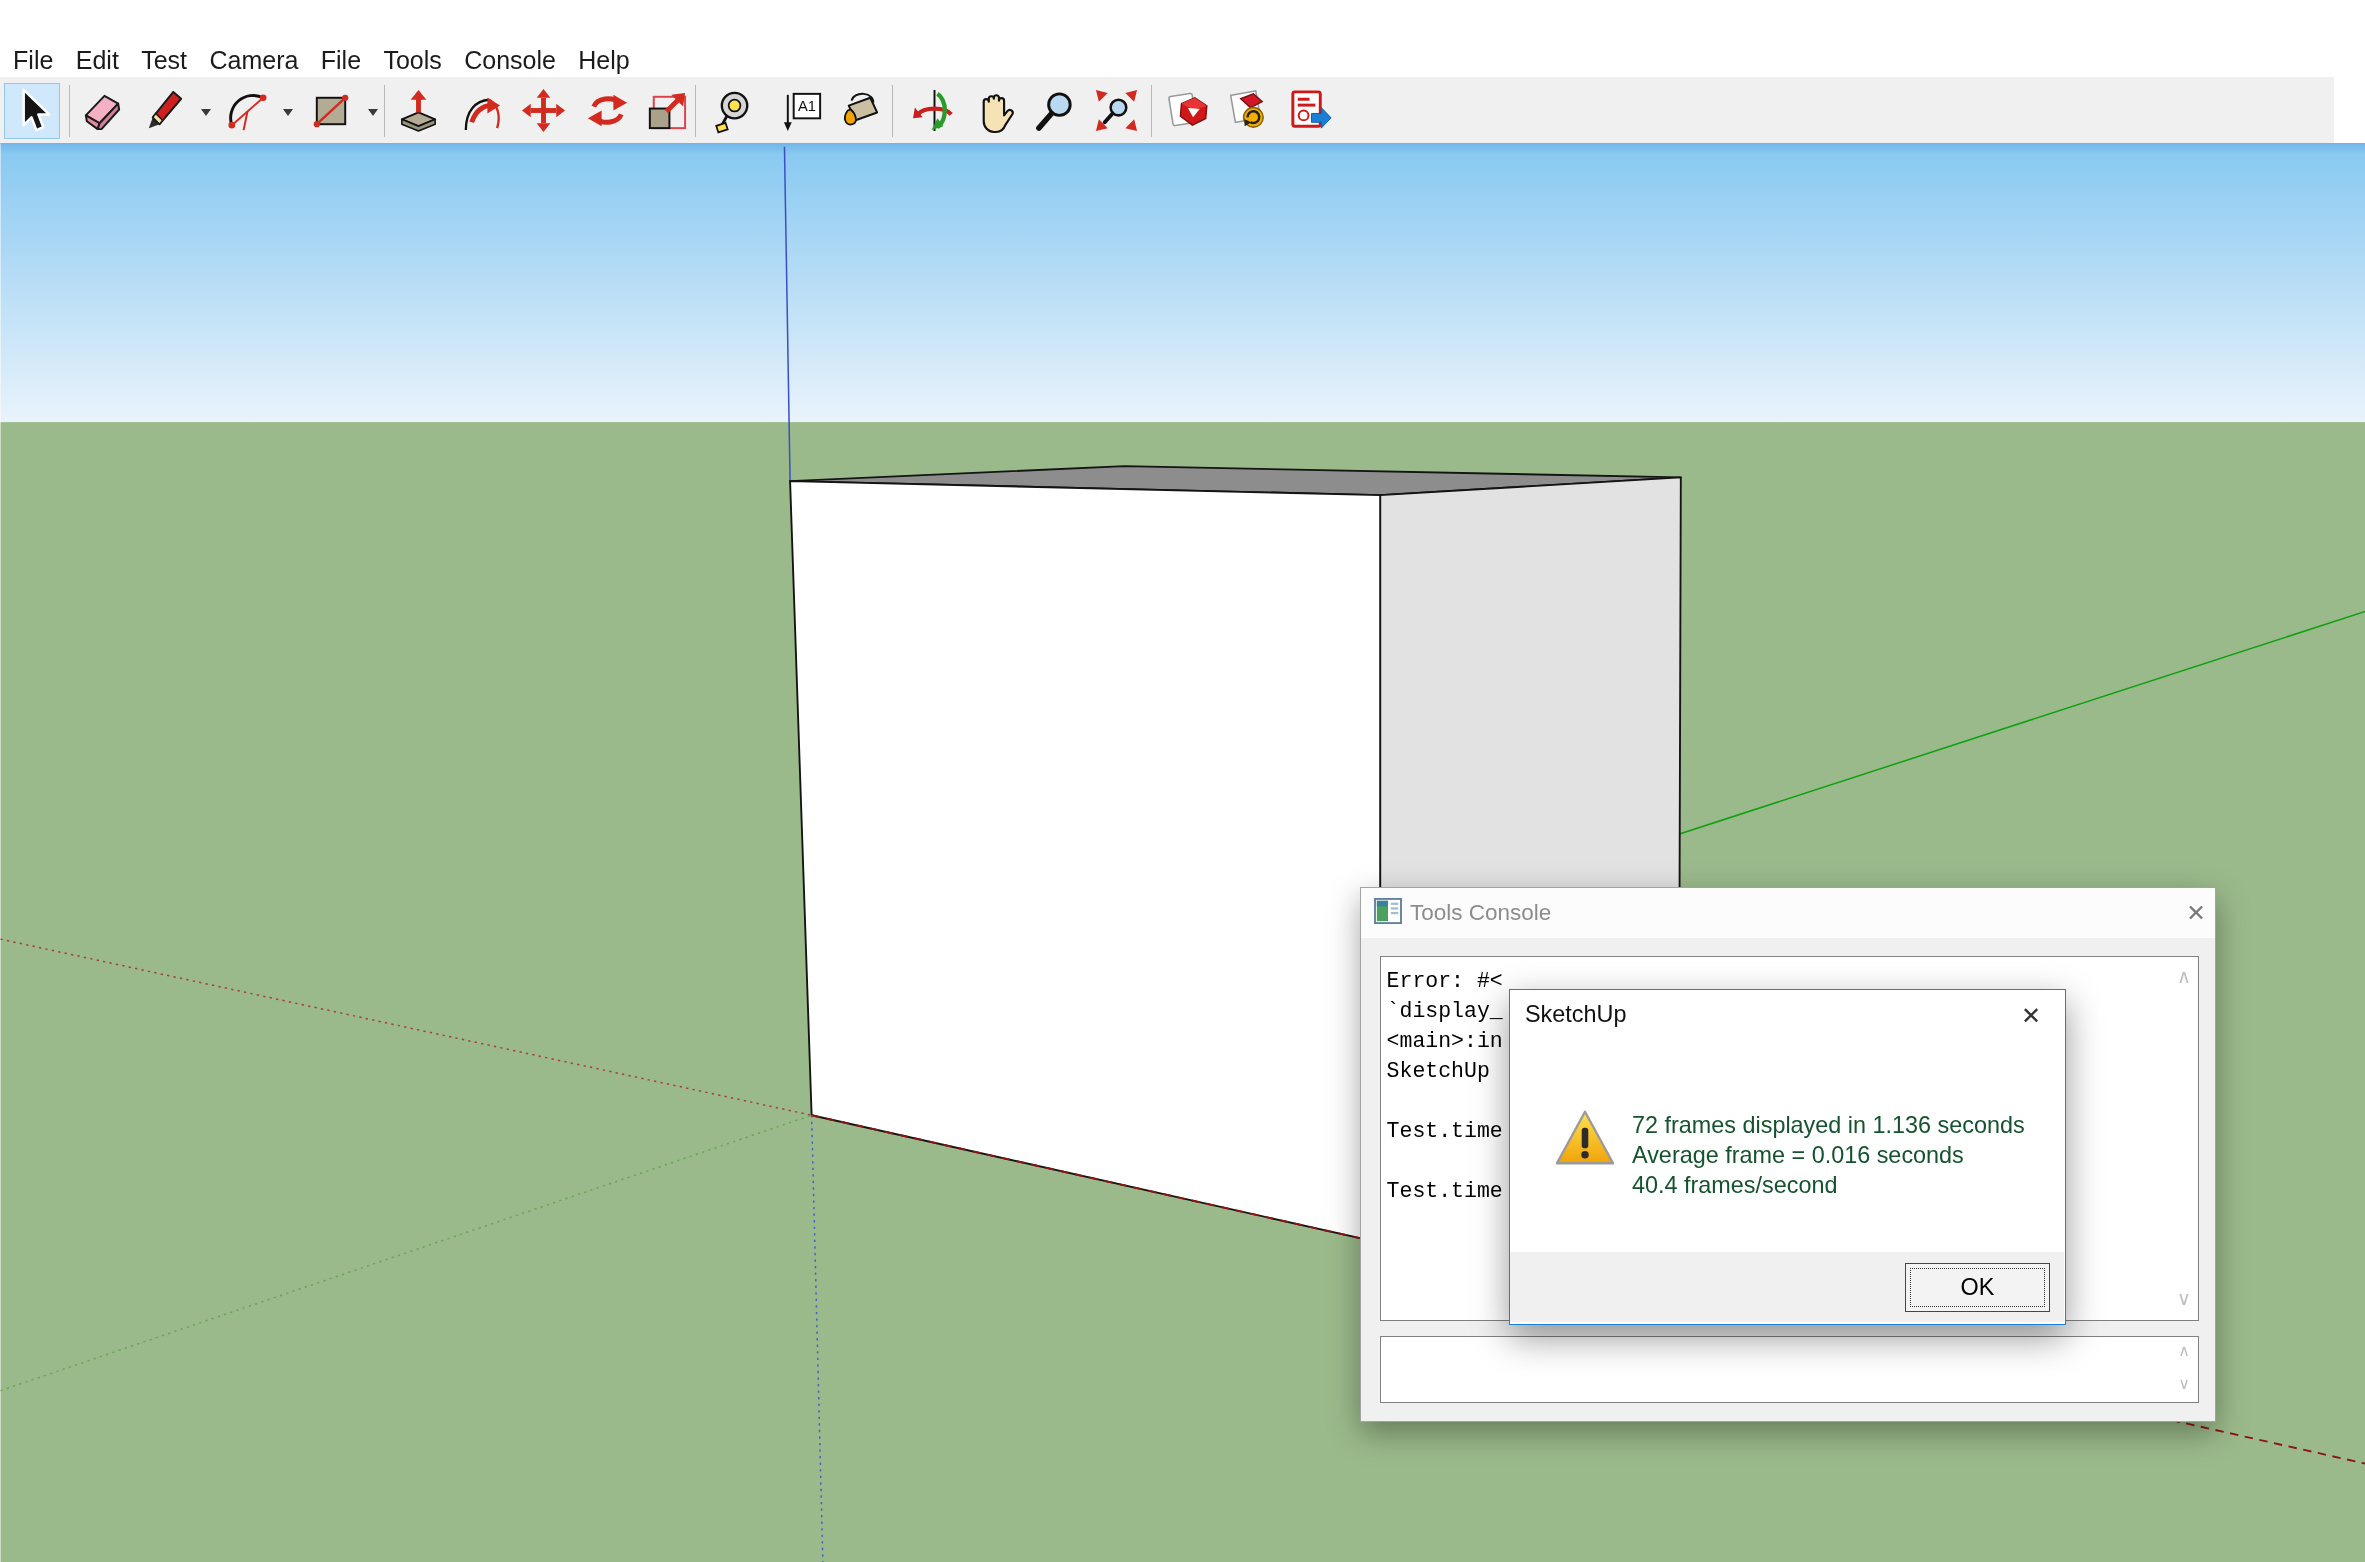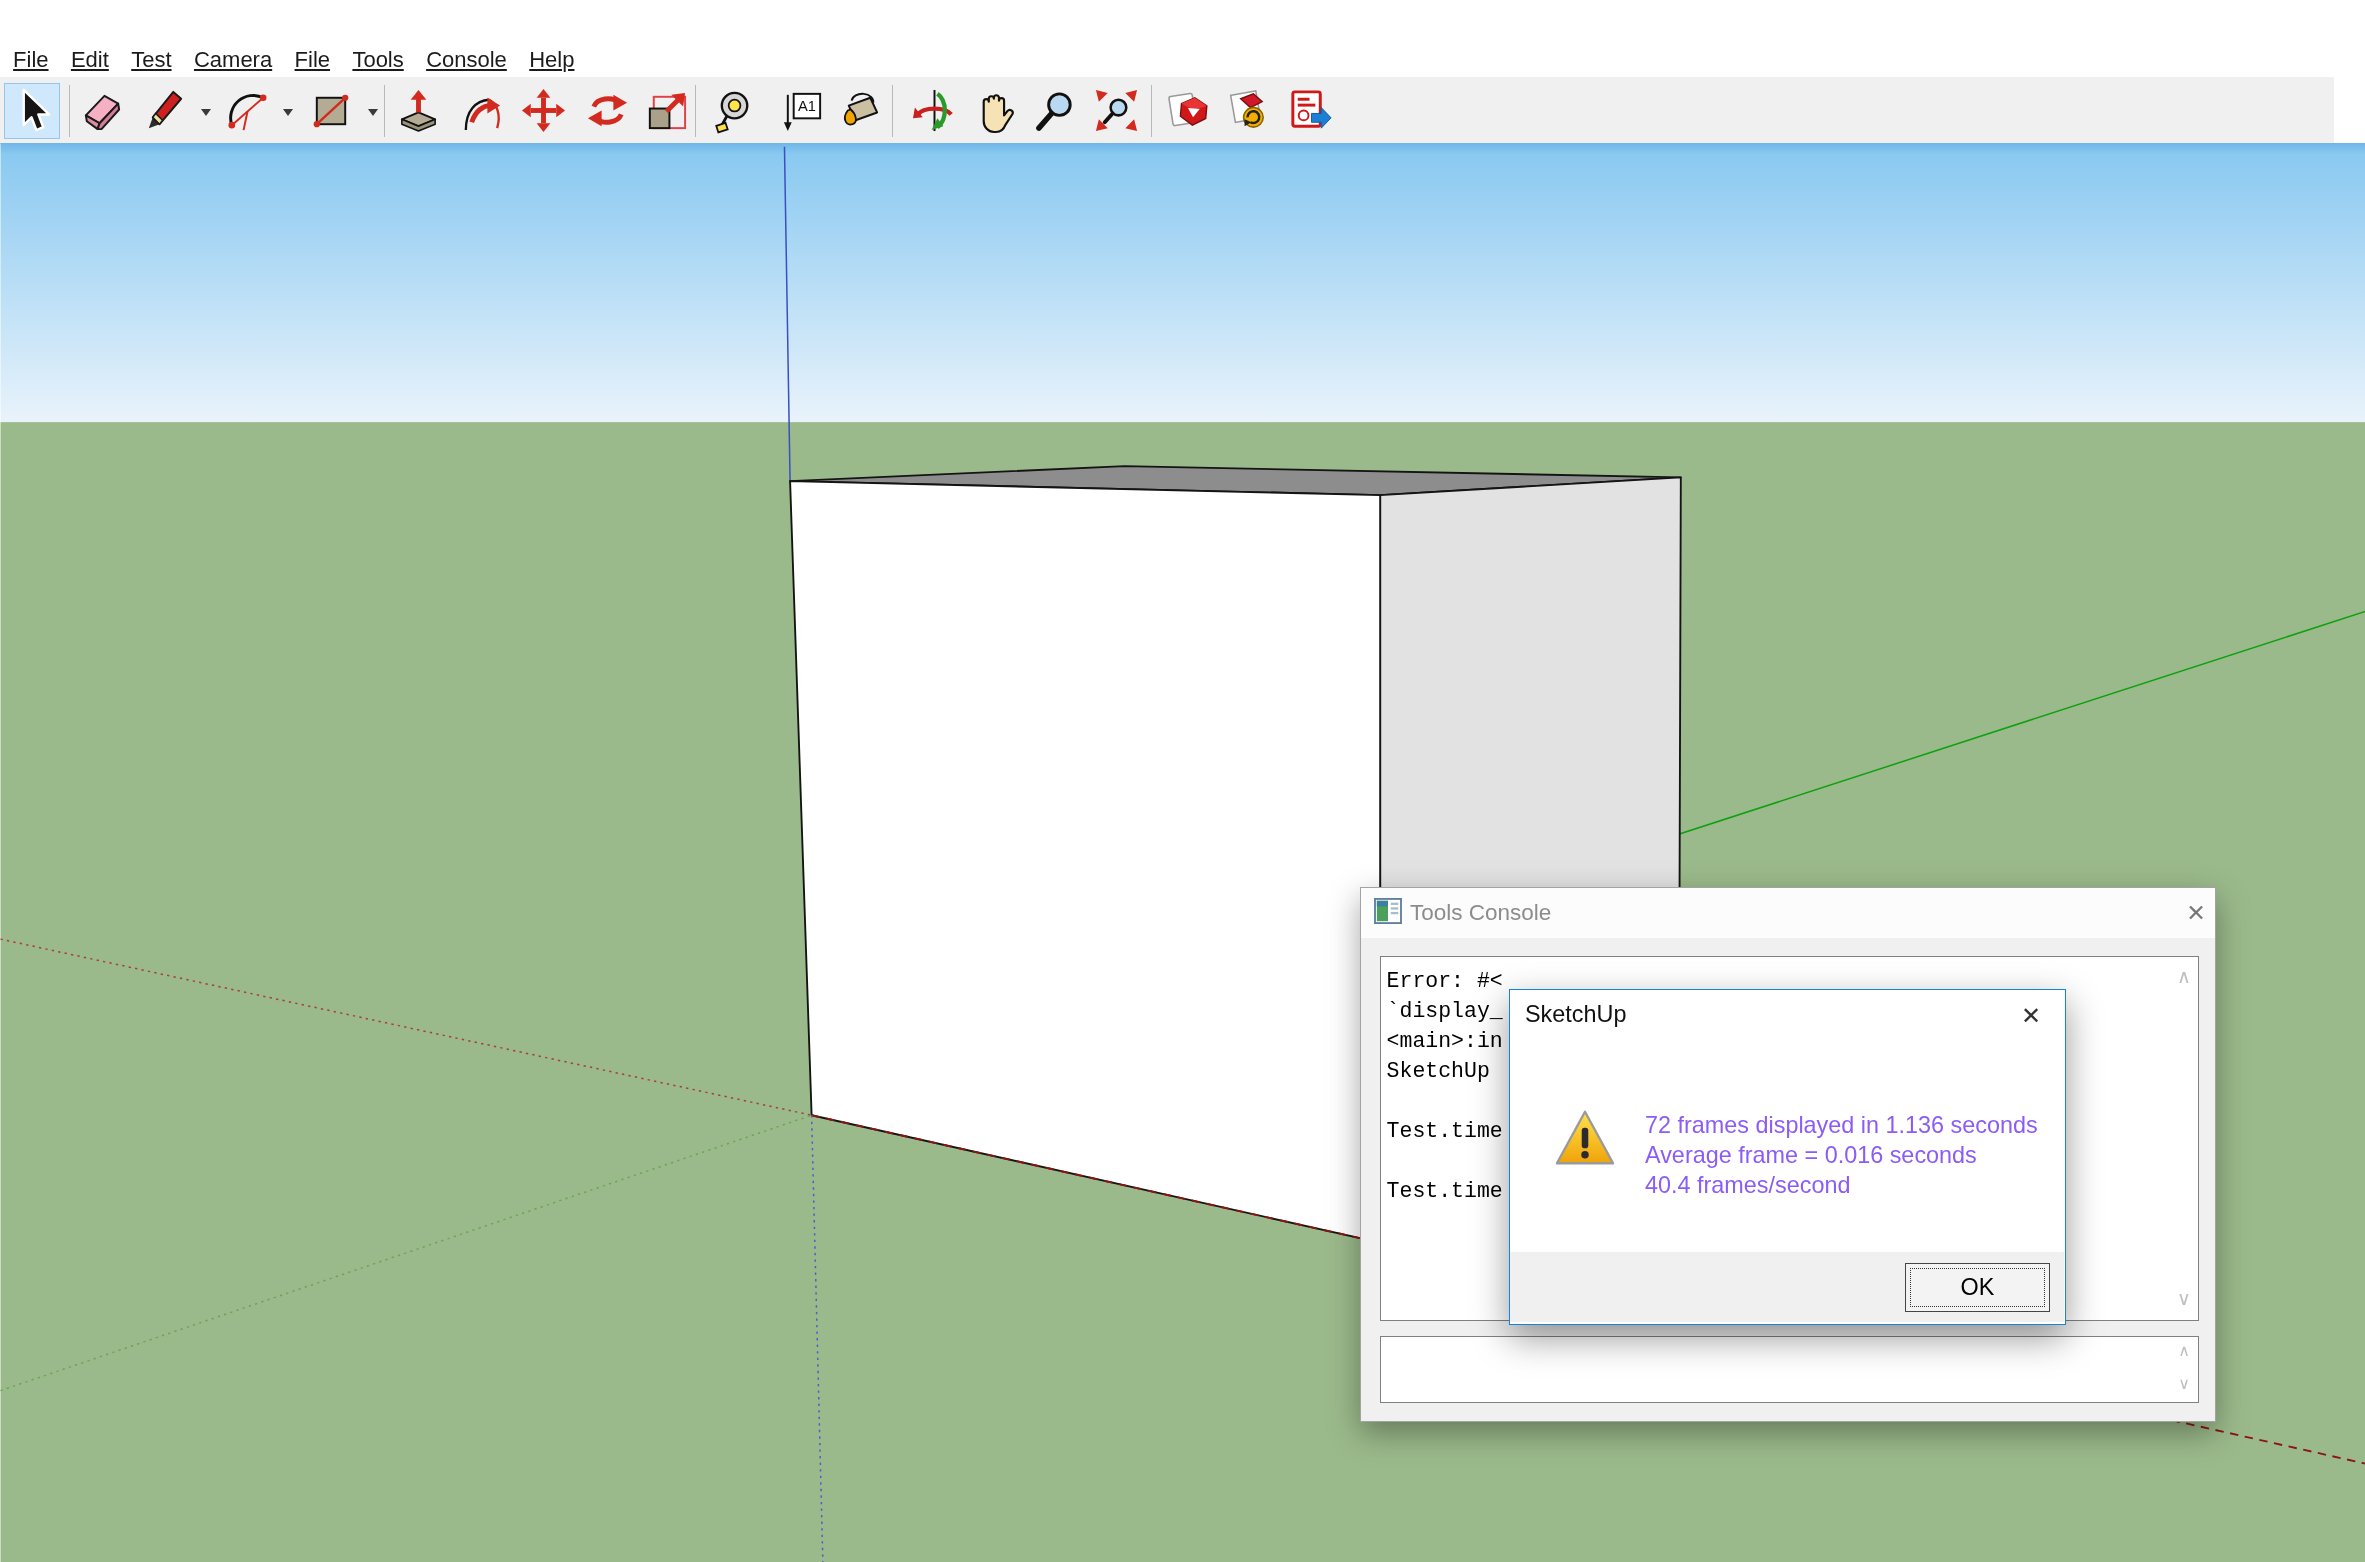--- a/index.html
+++ b/index.html
@@ -9,21 +9,21 @@
   
   .titlebar{position:absolute;left:0;top:0;width:2366px;height:43px;background:#fff;}
   .logo{position:absolute;left:9.4px;top:7.5px;width:28px;height:28px;}
   .title-text{position:absolute;left:45px;top:0;height:43px;line-height:43px;
               font-size:22.5px;color:var(--titlebar-text);}
   .minimize{position:absolute;left:2325px;top:19px;width:22.5px;height:2.8px;background:#8a8a8a;}
 
   
   .menubar{position:absolute;left:0;top:43px;width:2366px;height:34px;background:#fff;
            display:flex;align-items:center;padding-left:1.9px;}
-  .menu-item{font-size:22px;color:var(--menu-text);padding:0 11.2px;line-height:34px;cursor:default;text-decoration:underline;}
+  .menu-item{font-size:25px;color:var(--menu-text);padding:0 11.2px;line-height:34px;cursor:default;}
 
   
   .toolbar{position:absolute;left:0;top:77px;width:2334px;height:67px;background:var(--toolbar-bg);
            border-bottom:0.9px solid #cfcfcf;box-sizing:border-box;}
   .tool{position:absolute;top:5.6px;width:52px;height:56px;background:transparent;border:none;
         display:flex;align-items:center;justify-content:center;padding:0;}
   .tool svg{width:47px;height:47px;}
   .tool.active{background:var(--active-tool-bg);border:0.9px solid var(--active-tool-border);}
   .tb-sep{position:absolute;top:7.5px;width:0.9px;height:52px;background:#b9b9b9;}
   .dd{position:absolute;top:32px;width:0;height:0;border-left:5.6px solid transparent;
@@ -72,21 +72,21 @@
   .rc-in-up{left:811px;top:453px;font-size:16px;}
   .rc-in-down{left:811px;top:486px;font-size:16px;}
 
   
   .dialog{position:absolute;left:1509px;top:989px;width:557px;height:336px;background:#fff;
           border:1.9px solid var(--accent);box-sizing:border-box;box-shadow:0 13px 34px rgba(0,0,0,.4);}
   .dlg-title{position:absolute;left:15px;top:11.2px;font-size:23.4px;color:#111;}
   .dlg-close{position:absolute;left:504px;top:9.4px;width:34px;height:34px;line-height:34px;
              text-align:center;font-size:24px;color:#333;background:transparent;border:none;padding:0;}
   .dlg-warn{position:absolute;left:44px;top:119px;}
-  .dlg-text{position:absolute;left:122px;top:120px;font-size:23.4px;line-height:30px;color:#8b5cf6;margin-left:13px;}
+  .dlg-text{position:absolute;left:122px;top:120px;font-size:23.4px;line-height:30px;color:#14532d;}
   .dlg-footer{position:absolute;left:0;top:262px;width:554px;height:70px;background:var(--footer-bg);}
   .ok-btn{position:absolute;left:395px;top:273px;width:145px;height:49px;background:#f3f3f3;
           border:1.9px solid #454545;font-size:23.4px;color:#000;font-family:inherit;
           outline:0.9px dotted #333;outline-offset:-6.6px;}
 </style>
 </head>
 <body>
 
 <div class="app">
 

